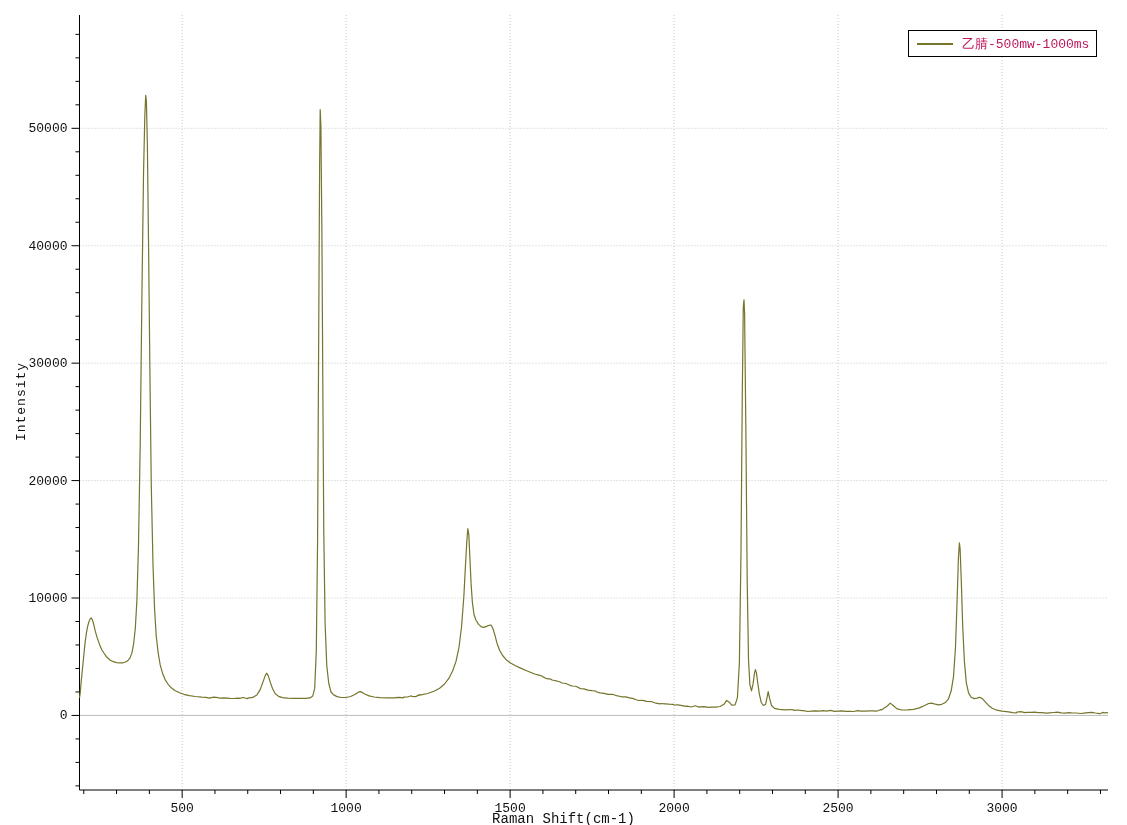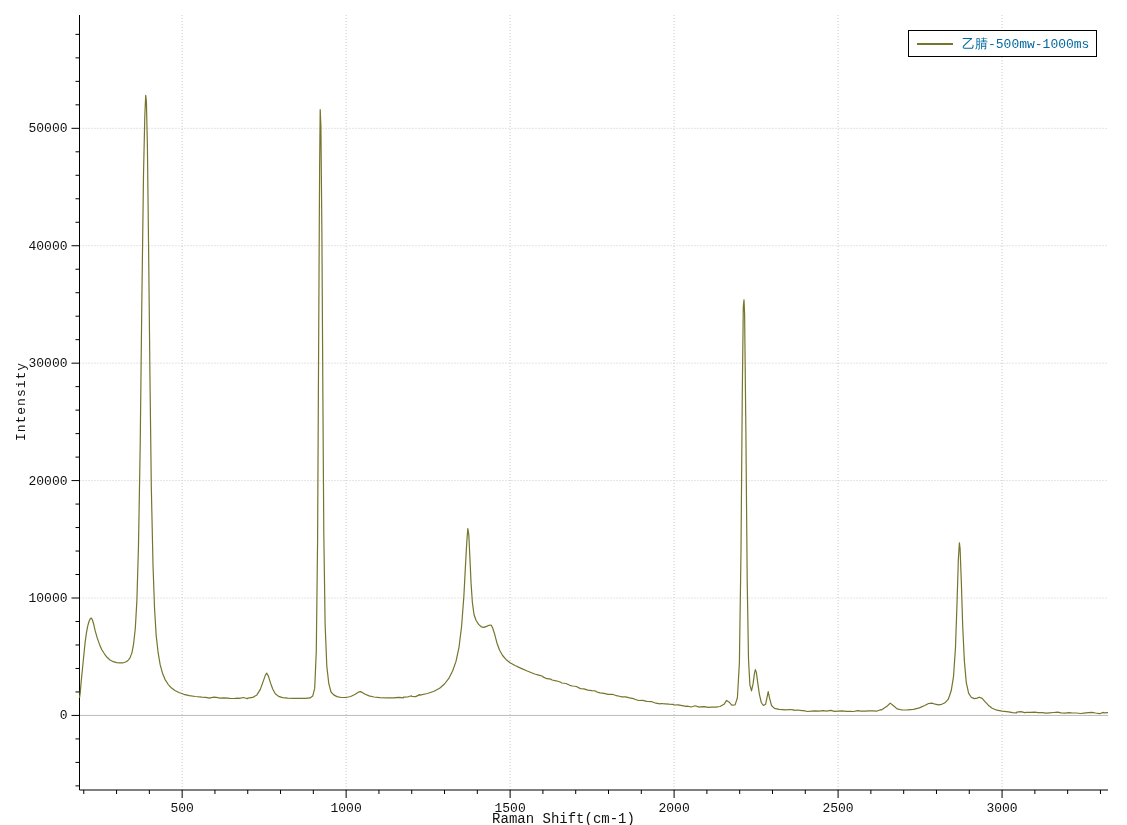--- a/index.html
+++ b/index.html
@@ -25,21 +25,21 @@
   }
   #legend-box{
     position:absolute;left:908px;top:30px;width:189px;height:27px;
     background:#ffffff;border:1px solid #000000;box-sizing:border-box;
     display:flex;align-items:center;padding:0 8px;
   }
   #legend-line-sample{
     display:inline-block;width:36px;height:0;
     border-top:2px solid #76752c;margin-right:9px;flex:none;
   }
-  #legend-label{font-size:13px;color:#0369a1;white-space:nowrap;}
+  #legend-label{font-size:13px;color:#be185d;white-space:nowrap;}
 </style>
 </head>
 <body>
 
 <div id="chart-root">
   <svg id="plot-svg" width="1127" height="825">
       <line x1="182.1532206632653" y1="15" x2="182.1532206632653" y2="790" stroke="#c9c9c9" stroke-width="1" stroke-dasharray="1,2"></line>
       <line x1="346.1360012755102" y1="15" x2="346.1360012755102" y2="790" stroke="#c9c9c9" stroke-width="1" stroke-dasharray="1,2"></line>
       <line x1="510.1187818877551" y1="15" x2="510.1187818877551" y2="790" stroke="#c9c9c9" stroke-width="1" stroke-dasharray="1,2"></line>
       <line x1="674.1015625" y1="15" x2="674.1015625" y2="790" stroke="#c9c9c9" stroke-width="1" stroke-dasharray="1,2"></line>

